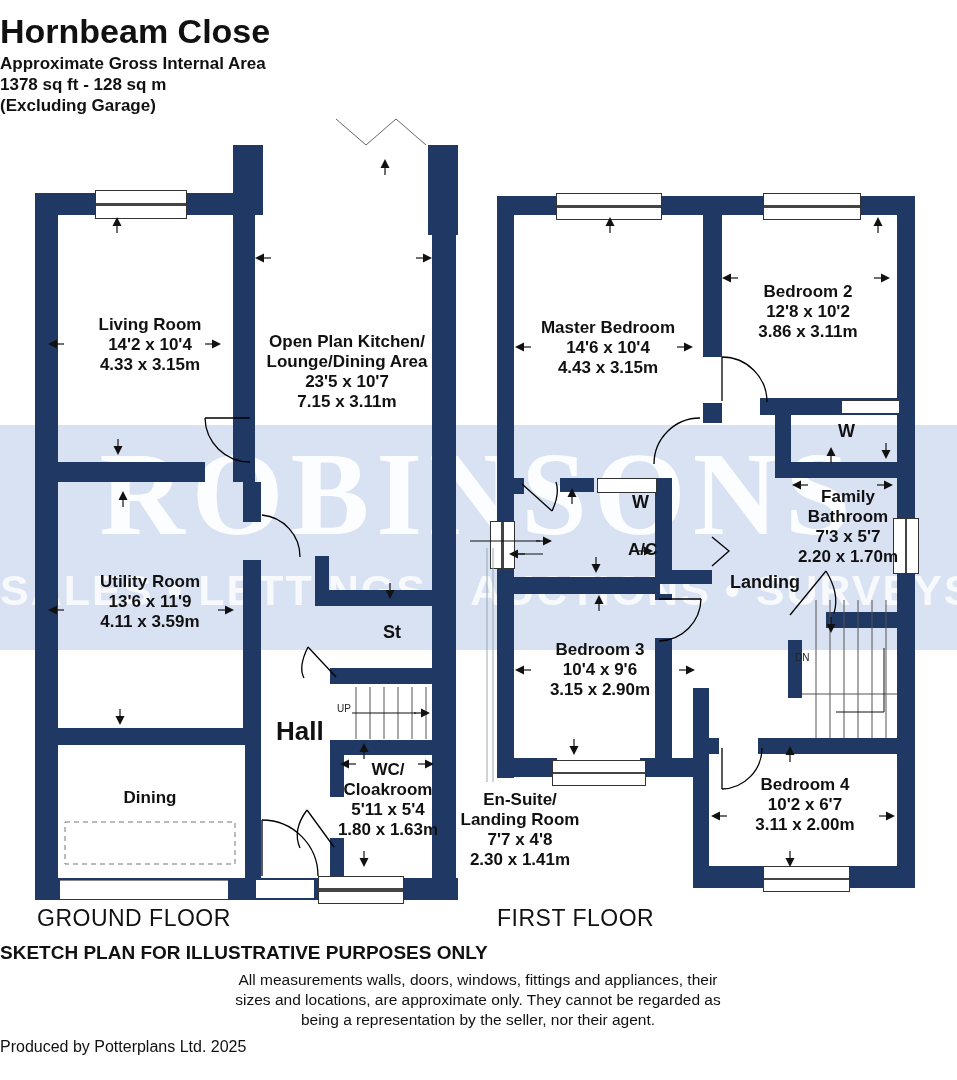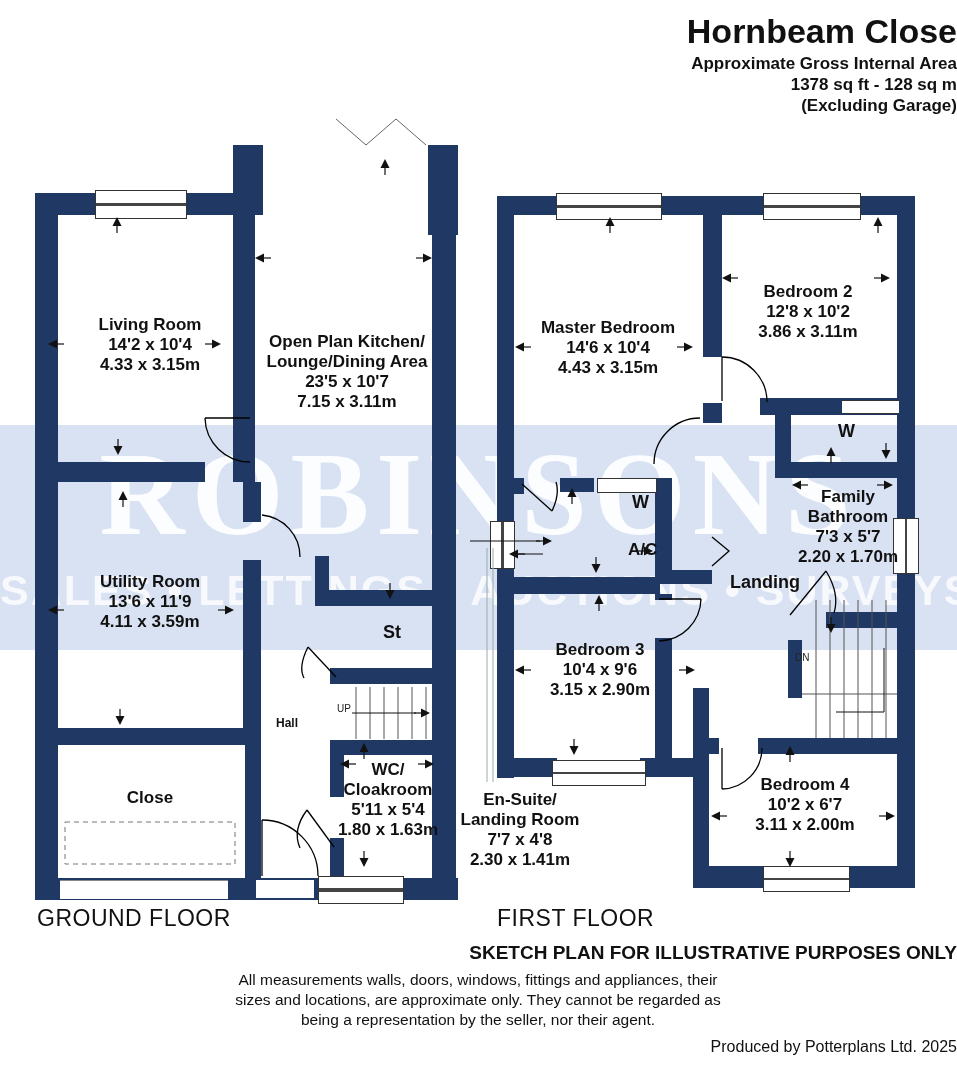--- a/index.html
+++ b/index.html
@@ -20,21 +20,21 @@
   .win.v{background:linear-gradient(90deg,#fff 0 44%, #444 44% 56%, #fff 56% 100%);}
   svg.lines{position:absolute;left:0;top:0;z-index:5;pointer-events:none;}
   
   .rlabel{position:absolute;z-index:6;text-align:center;font-weight:bold;font-size:17px;line-height:20px;}
   .rlabel .rname{white-space:pre-line;display:block;}
   .rlabel .dims{display:block;}
   .small-lab{position:absolute;z-index:6;font-weight:bold;font-size:18px;}
   .stair-lab{position:absolute;z-index:6;font-size:10px;color:#222;}
   .floor-lab{position:absolute;z-index:6;font-weight:normal;font-size:23px;letter-spacing:.5px;}
   
-  .hdr{position:absolute;left:0;right:0;text-align:right;z-index:6;}
+  .hdr{position:absolute;left:0;right:0;text-align:left;z-index:6;}
   #h-title{top:12px;font-weight:bold;font-size:34px;}
   #h-sub{top:54px;font-weight:bold;font-size:17px;}
   #h-area{top:75px;font-weight:bold;font-size:17px;}
   #h-note{top:96px;font-weight:bold;font-size:17px;}
   #f-title{top:942px;font-weight:bold;font-size:19px;}
   #f-body{top:970px;left:228px;width:500px;font-size:15.5px;line-height:20px;text-align:center;position:absolute;z-index:6;}
   #f-credit{top:1038px;font-size:16px;}
 </style>
 </head>
 <body>
@@ -228,23 +228,23 @@
 Lounge/Dining Area</span>
     <span class="dims">23'5 x 10'7</span>
     <span class="dims">7.15 x 3.11m</span>
   </div>
   <div class="rlabel" style="left:65px;top:572px;width:170px">
     <span class="rname">Utility Room</span>
     <span class="dims">13'6 x 11'9</span>
     <span class="dims">4.11 x 3.59m</span>
   </div>
   <div class="rlabel" style="left:90px;top:788px;width:120px">
-    <span class="rname">Close</span>
-  </div>
-  <div class="small-lab" style="left:276px;top:716px;font-size:12px">Hall</div>
+    <span class="rname">Dining</span>
+  </div>
+  <div class="small-lab" style="left:276px;top:716px;font-size:26px">Hall</div>
   <div class="small-lab" style="left:383px;top:622px">St</div>
   <div class="rlabel" style="left:323px;top:760px;width:130px">
     <span class="rname">WC/
 Cloakroom</span>
     <span class="dims">5'11 x 5'4</span>
     <span class="dims">1.80 x 1.63m</span>
   </div>
   <div class="stair-lab" style="left:337px;top:703px">UP</div>
   <div class="floor-lab" style="left:37px;top:905px">GROUND FLOOR</div>
 

